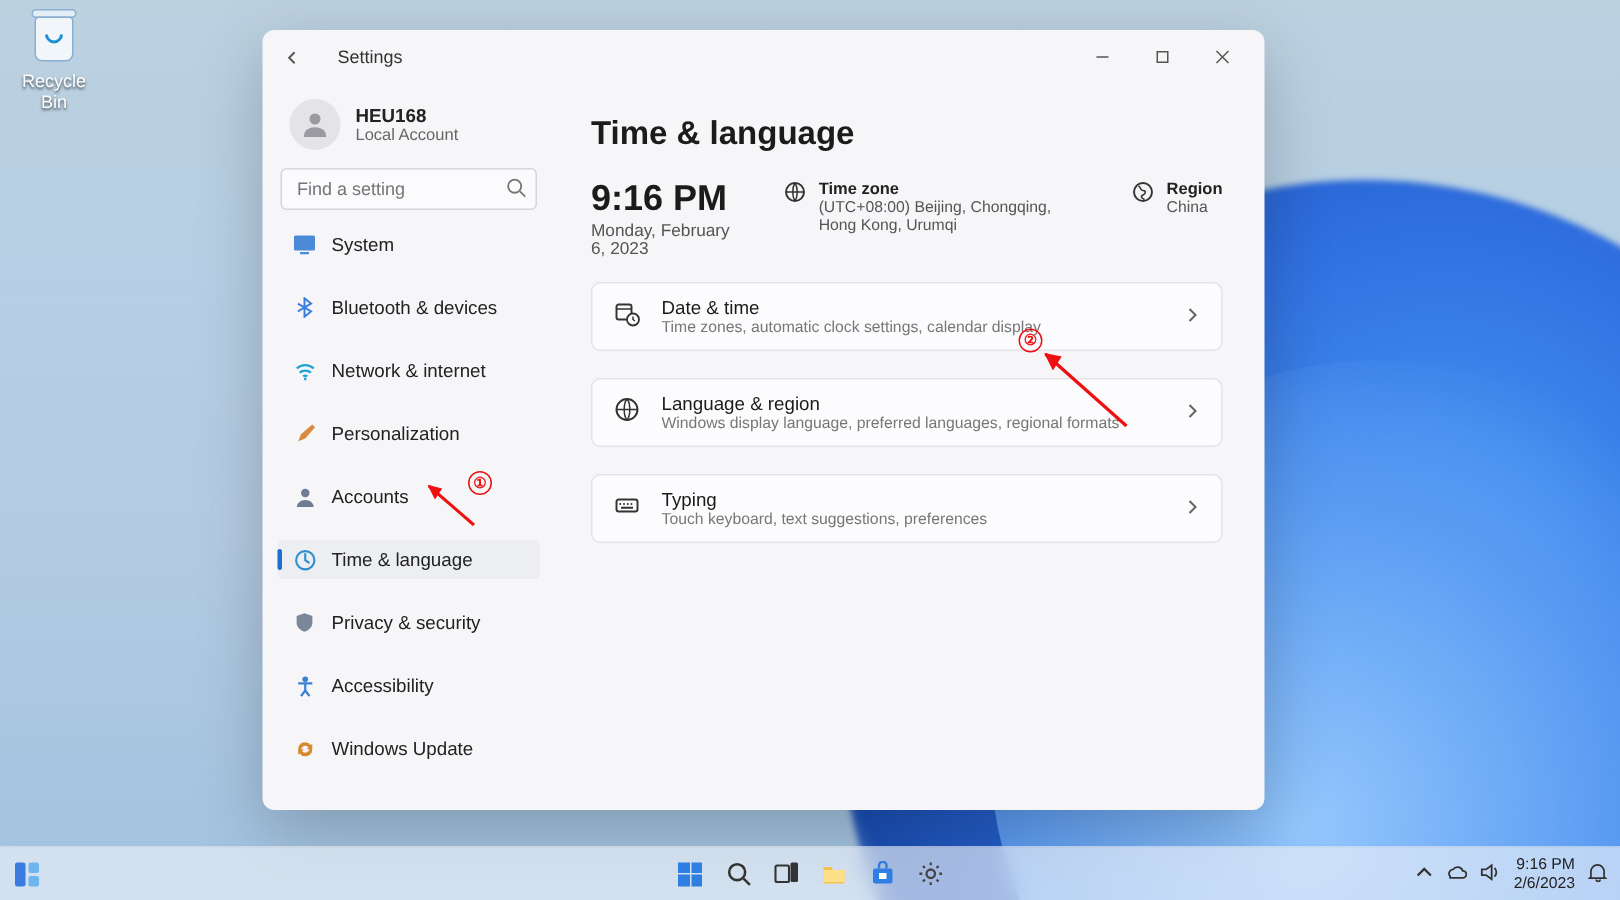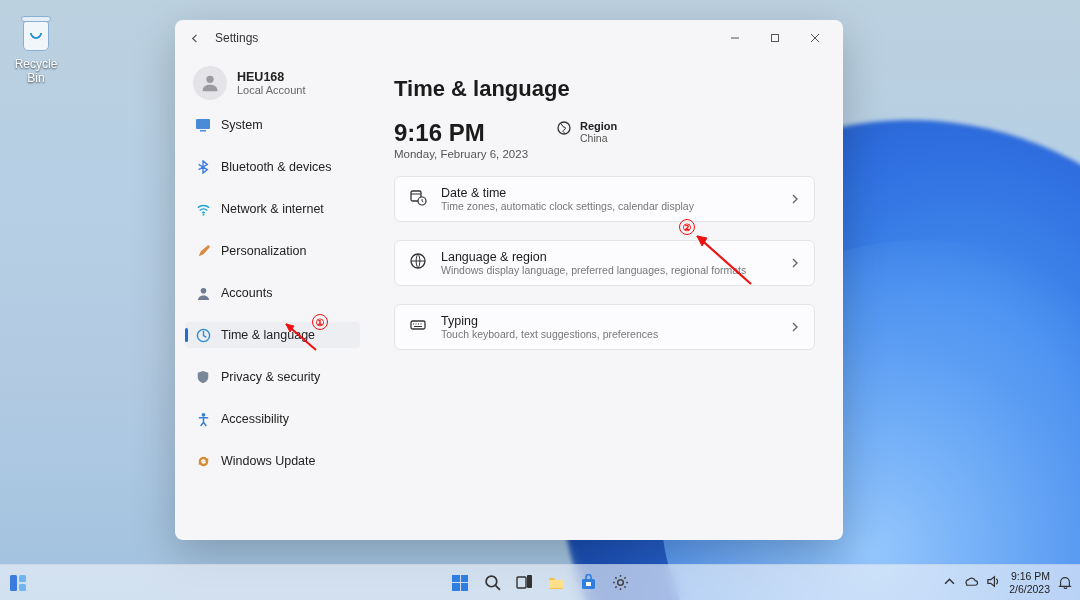--- a/index.html
+++ b/index.html
@@ -6,37 +6,37 @@
   body { width:1080px; height:600px; overflow:hidden; position:relative;
     background:linear-gradient(180deg,#bcd1e0 0%,#b6cfe4 30%,#b3cbe2 60%,#a1c2e0 100%); }
   
   .bloom { position:absolute; right:-180px; bottom:-220px; width:700px; height:700px;
     background:radial-gradient(circle at 60% 40%,#4f9df7 0%,#2f6fe0 40%,#1b4fb5 70%,transparent 80%);
     filter:blur(2px); border-radius:50%; transform:rotate(-15deg); }
   .bloom2 { position:absolute; right:-100px; bottom:-160px; width:520px; height:520px;
     background:radial-gradient(circle at 40% 60%,#9fd0ff 0%,#5a9cf3 50%,transparent 75%);
     border-radius:50%; opacity:.9; }
   
-  .desktop-icon { position:absolute; top:13px; left:6px; width:60px; text-align:center; color:#fff;
+  .desktop-icon { position:absolute; top:3px; left:6px; width:60px; text-align:center; color:#fff;
     text-shadow:0 1px 2px rgba(0,0,0,.7); font-size:12px; cursor:default; }
   .bin-img { width:40px; height:42px; margin:0 auto 2px; position:relative; }
   .bin-body { position:absolute; left:7px; top:8px; width:26px; height:30px; background:#f0f6fa;
     border:1px solid #8aaed1; border-radius:3px 3px 5px 5px; }
   .bin-lid { position:absolute; left:5px; top:3px; width:30px; height:6px; background:#e3eef7;
     border:1px solid #8aaed1; border-radius:3px; }
   .bin-arrow { position:absolute; left:14px; top:14px; width:12px; height:12px;
     border:2px solid #1f8fd3; border-top-color:transparent; border-right-color:transparent;
     border-radius:50%; transform:rotate(-45deg); }
   
   .win { position:absolute; left:175px; top:20px; width:668px; height:520px; background:#f6f6f8;
     border-radius:8px; box-shadow:0 14px 44px rgba(0,0,0,.22); display:flex; flex-direction:column; }
   .titlebar { height:36px; display:flex; align-items:center; padding:0 8px; }
   .tb-back { width:24px; height:24px; display:flex; align-items:center; justify-content:center;
     border-radius:4px; color:#555; }
-  .tb-title { font-size:12px; color:#333; margin-left:8px; }
+  .tb-title { font-size:12px; color:#333; margin-left:18px; }
   .tb-spacer { flex:1; }
   .tb-btn { width:40px; height:28px; display:flex; align-items:center; justify-content:center;
     color:#555; border-radius:4px; }
   .content { flex:1; display:flex; }
   .sidebar { width:195px; padding:0 10px; }
   .account { display:flex; align-items:center; gap:10px; padding:10px 8px 12px; }
   .avatar { width:34px; height:34px; border-radius:50%; background:#e4e4e8; display:flex;
     align-items:center; justify-content:center; }
   .avatar svg { fill:#9a9aa0; }
   .acct-name { font-size:12.5px; font-weight:600; color:#222; }
@@ -135,20 +135,29 @@
           <svg width="22" height="22" viewBox="0 0 24 24">
               <circle cx="12" cy="8" r="4"></circle>
               <path d="M4 20c0-4 4-6 8-6s8 2 8 6v1H4z"></path>
             </svg>
         </div>
         <div class="col">
           <div class="acct-name">HEU168</div>
           <div class="acct-sub">Local Account</div>
         </div>
       </div>
+      <div class="search">
+        <input placeholder="Find a setting" style="">
+        <span class="icon">
+          <svg width="14" height="14" viewBox="0 0 16 16">
+              <circle cx="7" cy="7" r="5" fill="none" stroke="#777" stroke-width="1.4"></circle>
+              <line x1="11" y1="11" x2="15" y2="15" stroke="#777" stroke-width="1.4"></line>
+            </svg>
+        </span>
+      </div>
       <div class="nav">
         <div class="nav-item">
           <span class="nav-ico">
               <svg width="16" height="16">
                 <rect x="1" y="2" width="14" height="10" rx="1" fill="#4a8ad6"></rect>
                 <rect x="5" y="13" width="6" height="1.5" fill="#4a8ad6"></rect>
               </svg>
             </span>
           <span>System</span>
         </div>
@@ -223,20 +232,30 @@
       </div>
     </div>
 
     <div class="main">
       <div class="h1">Time &amp; language</div>
 
       <div class="summary">
         <div class="col">
           <div class="clock-big">9:16 PM</div>
           <div class="clock-sub">Monday, February 6, 2023</div>
+        </div>
+        <div class="meta">
+          <span><svg width="16" height="16" viewBox="0 0 16 16">
+                <circle cx="8" cy="8" r="6" fill="none" stroke="#333" stroke-width="1.3"></circle>
+                <path d="M2 8h12M8 2c2 3 2 9 0 12M8 2c-2 3-2 9 0 12" fill="none" stroke="#333" stroke-width="1"></path>
+              </svg></span>
+          <div class="col">
+            <span class="lbl">Time zone</span>
+            <span class="val">(UTC+08:00) Beijing, Chongqing, Hong Kong, Urumqi</span>
+          </div>
         </div>
         <div class="meta">
           <span><svg width="16" height="16" viewBox="0 0 16 16">
                 <circle cx="8" cy="8" r="6" fill="none" stroke="#333" stroke-width="1.3"></circle>
                 <path d="M5 4c2 1 1 3 3 3s2 2 0 3-1 2 1 3" fill="none" stroke="#333" stroke-width="1"></path>
               </svg></span>
           <div class="col">
             <span class="lbl">Region</span>
             <span class="val">China</span>
           </div>

